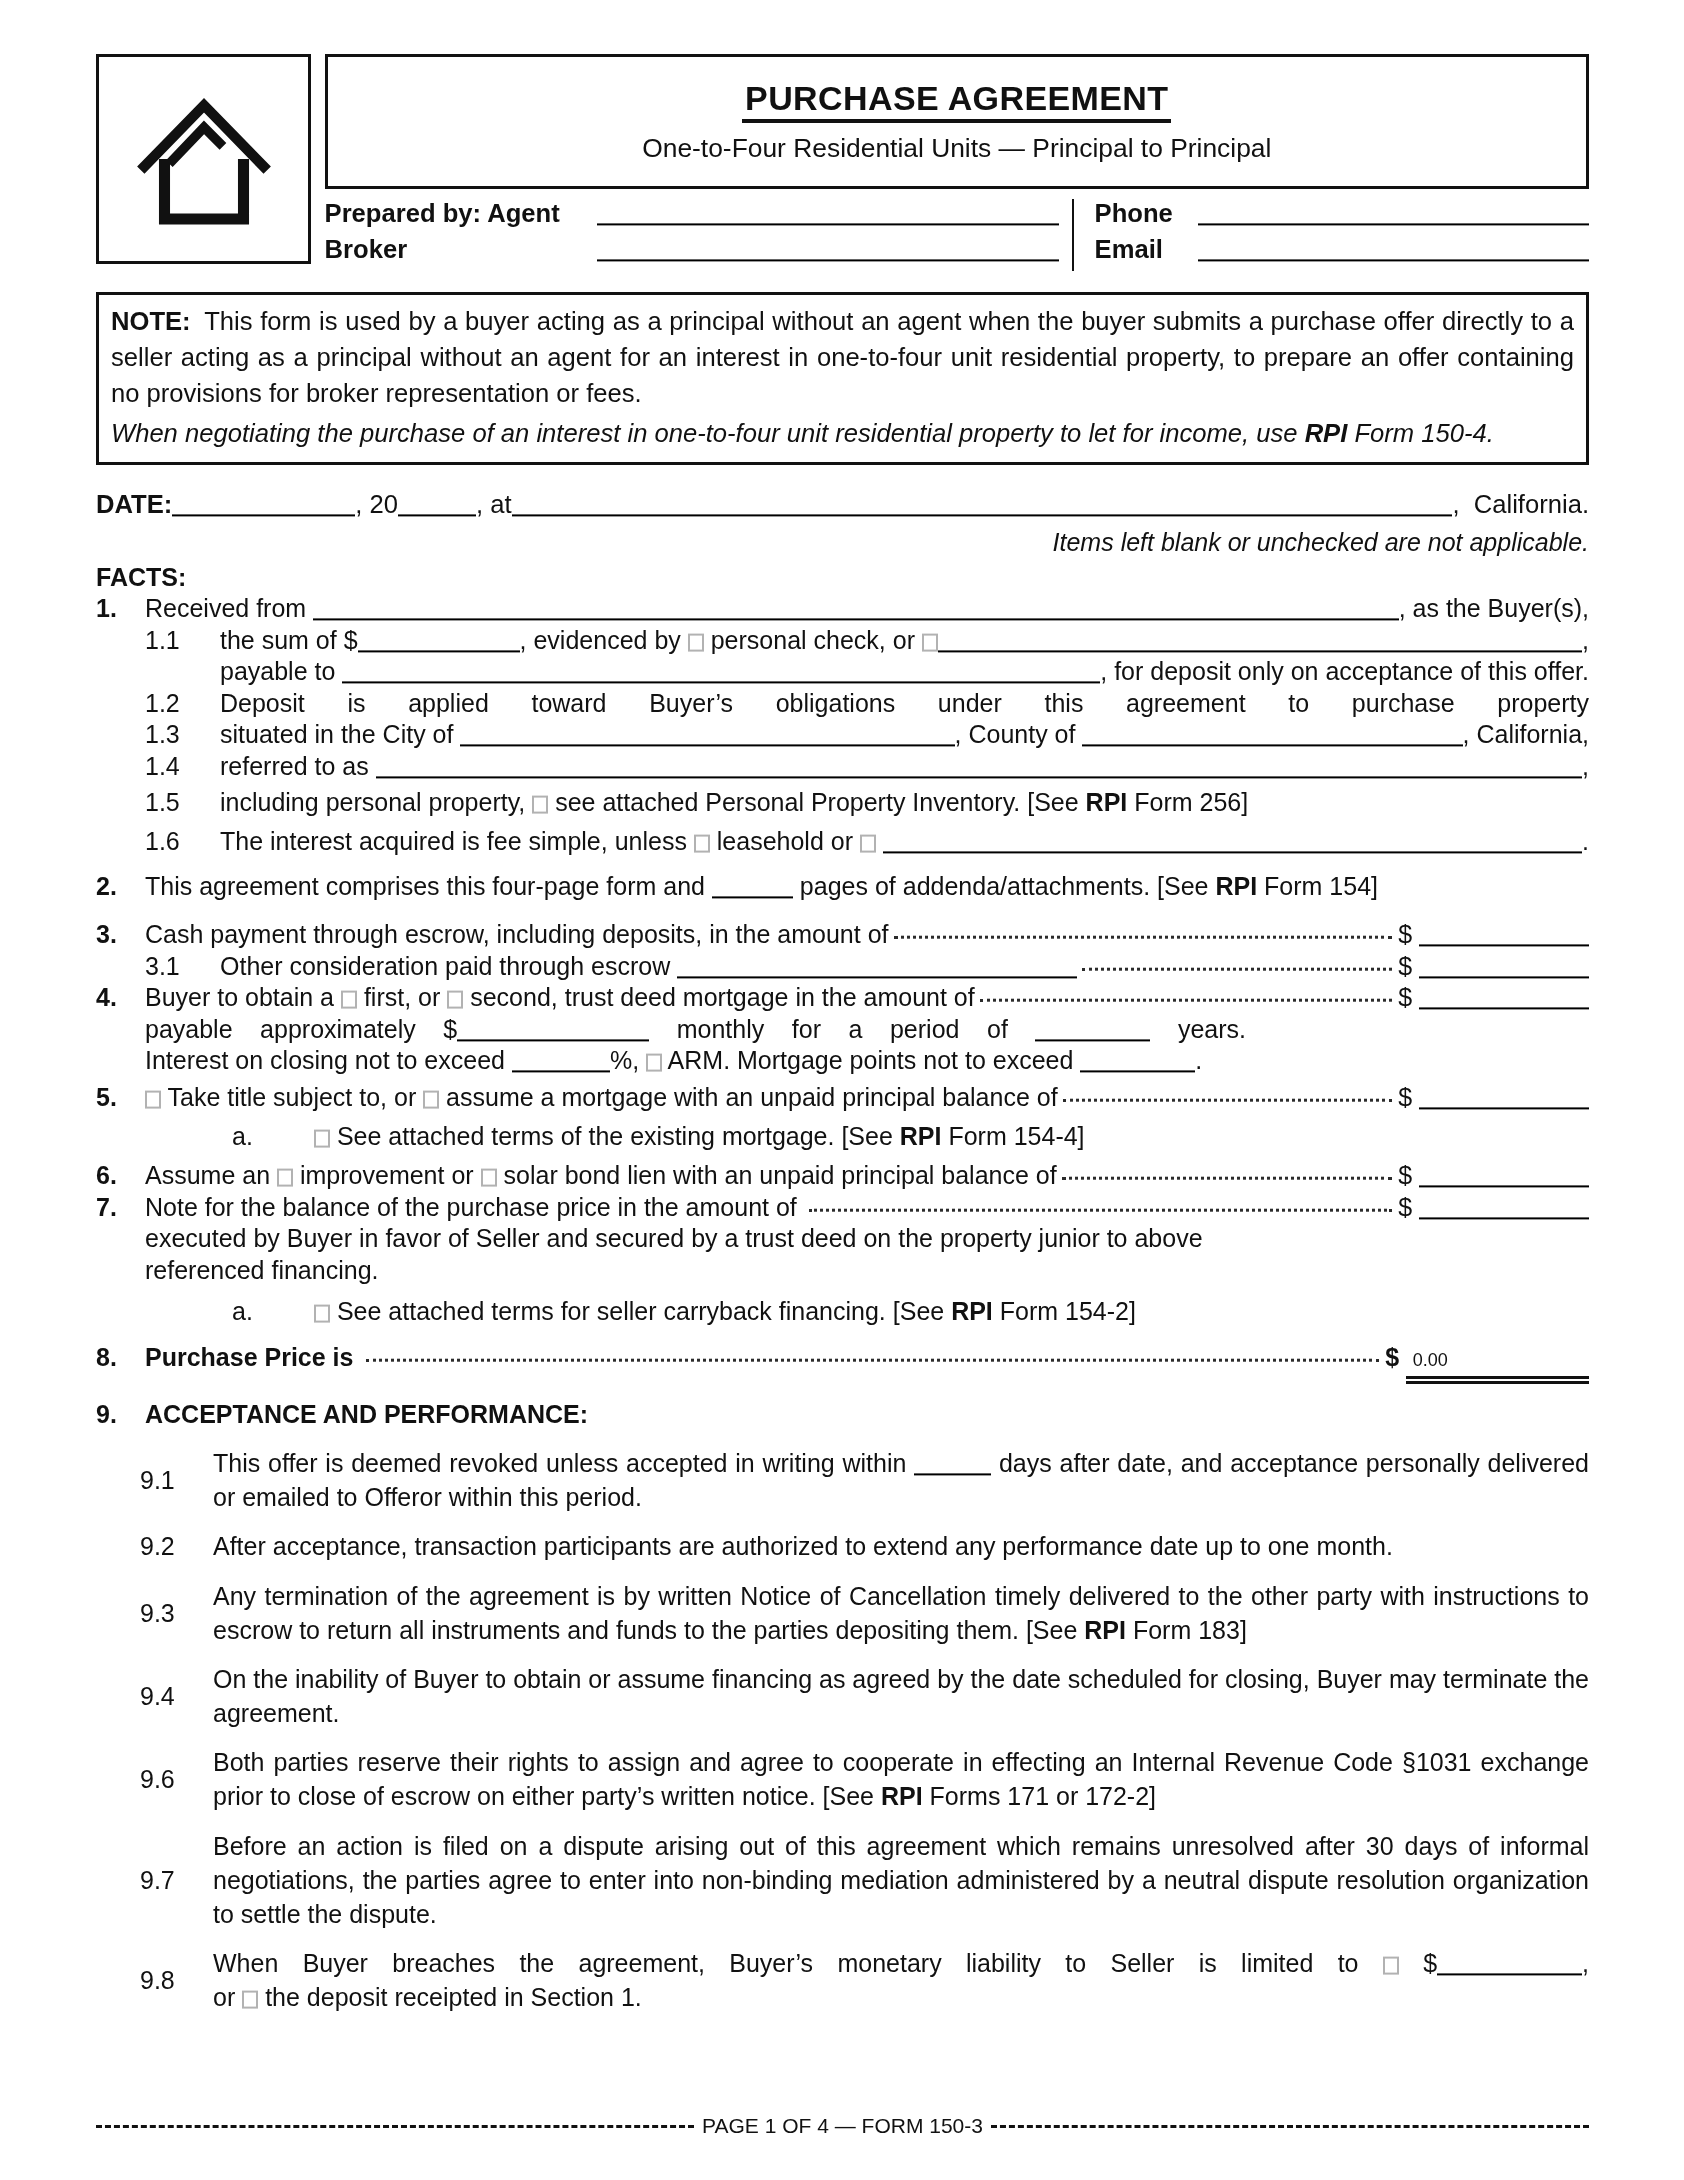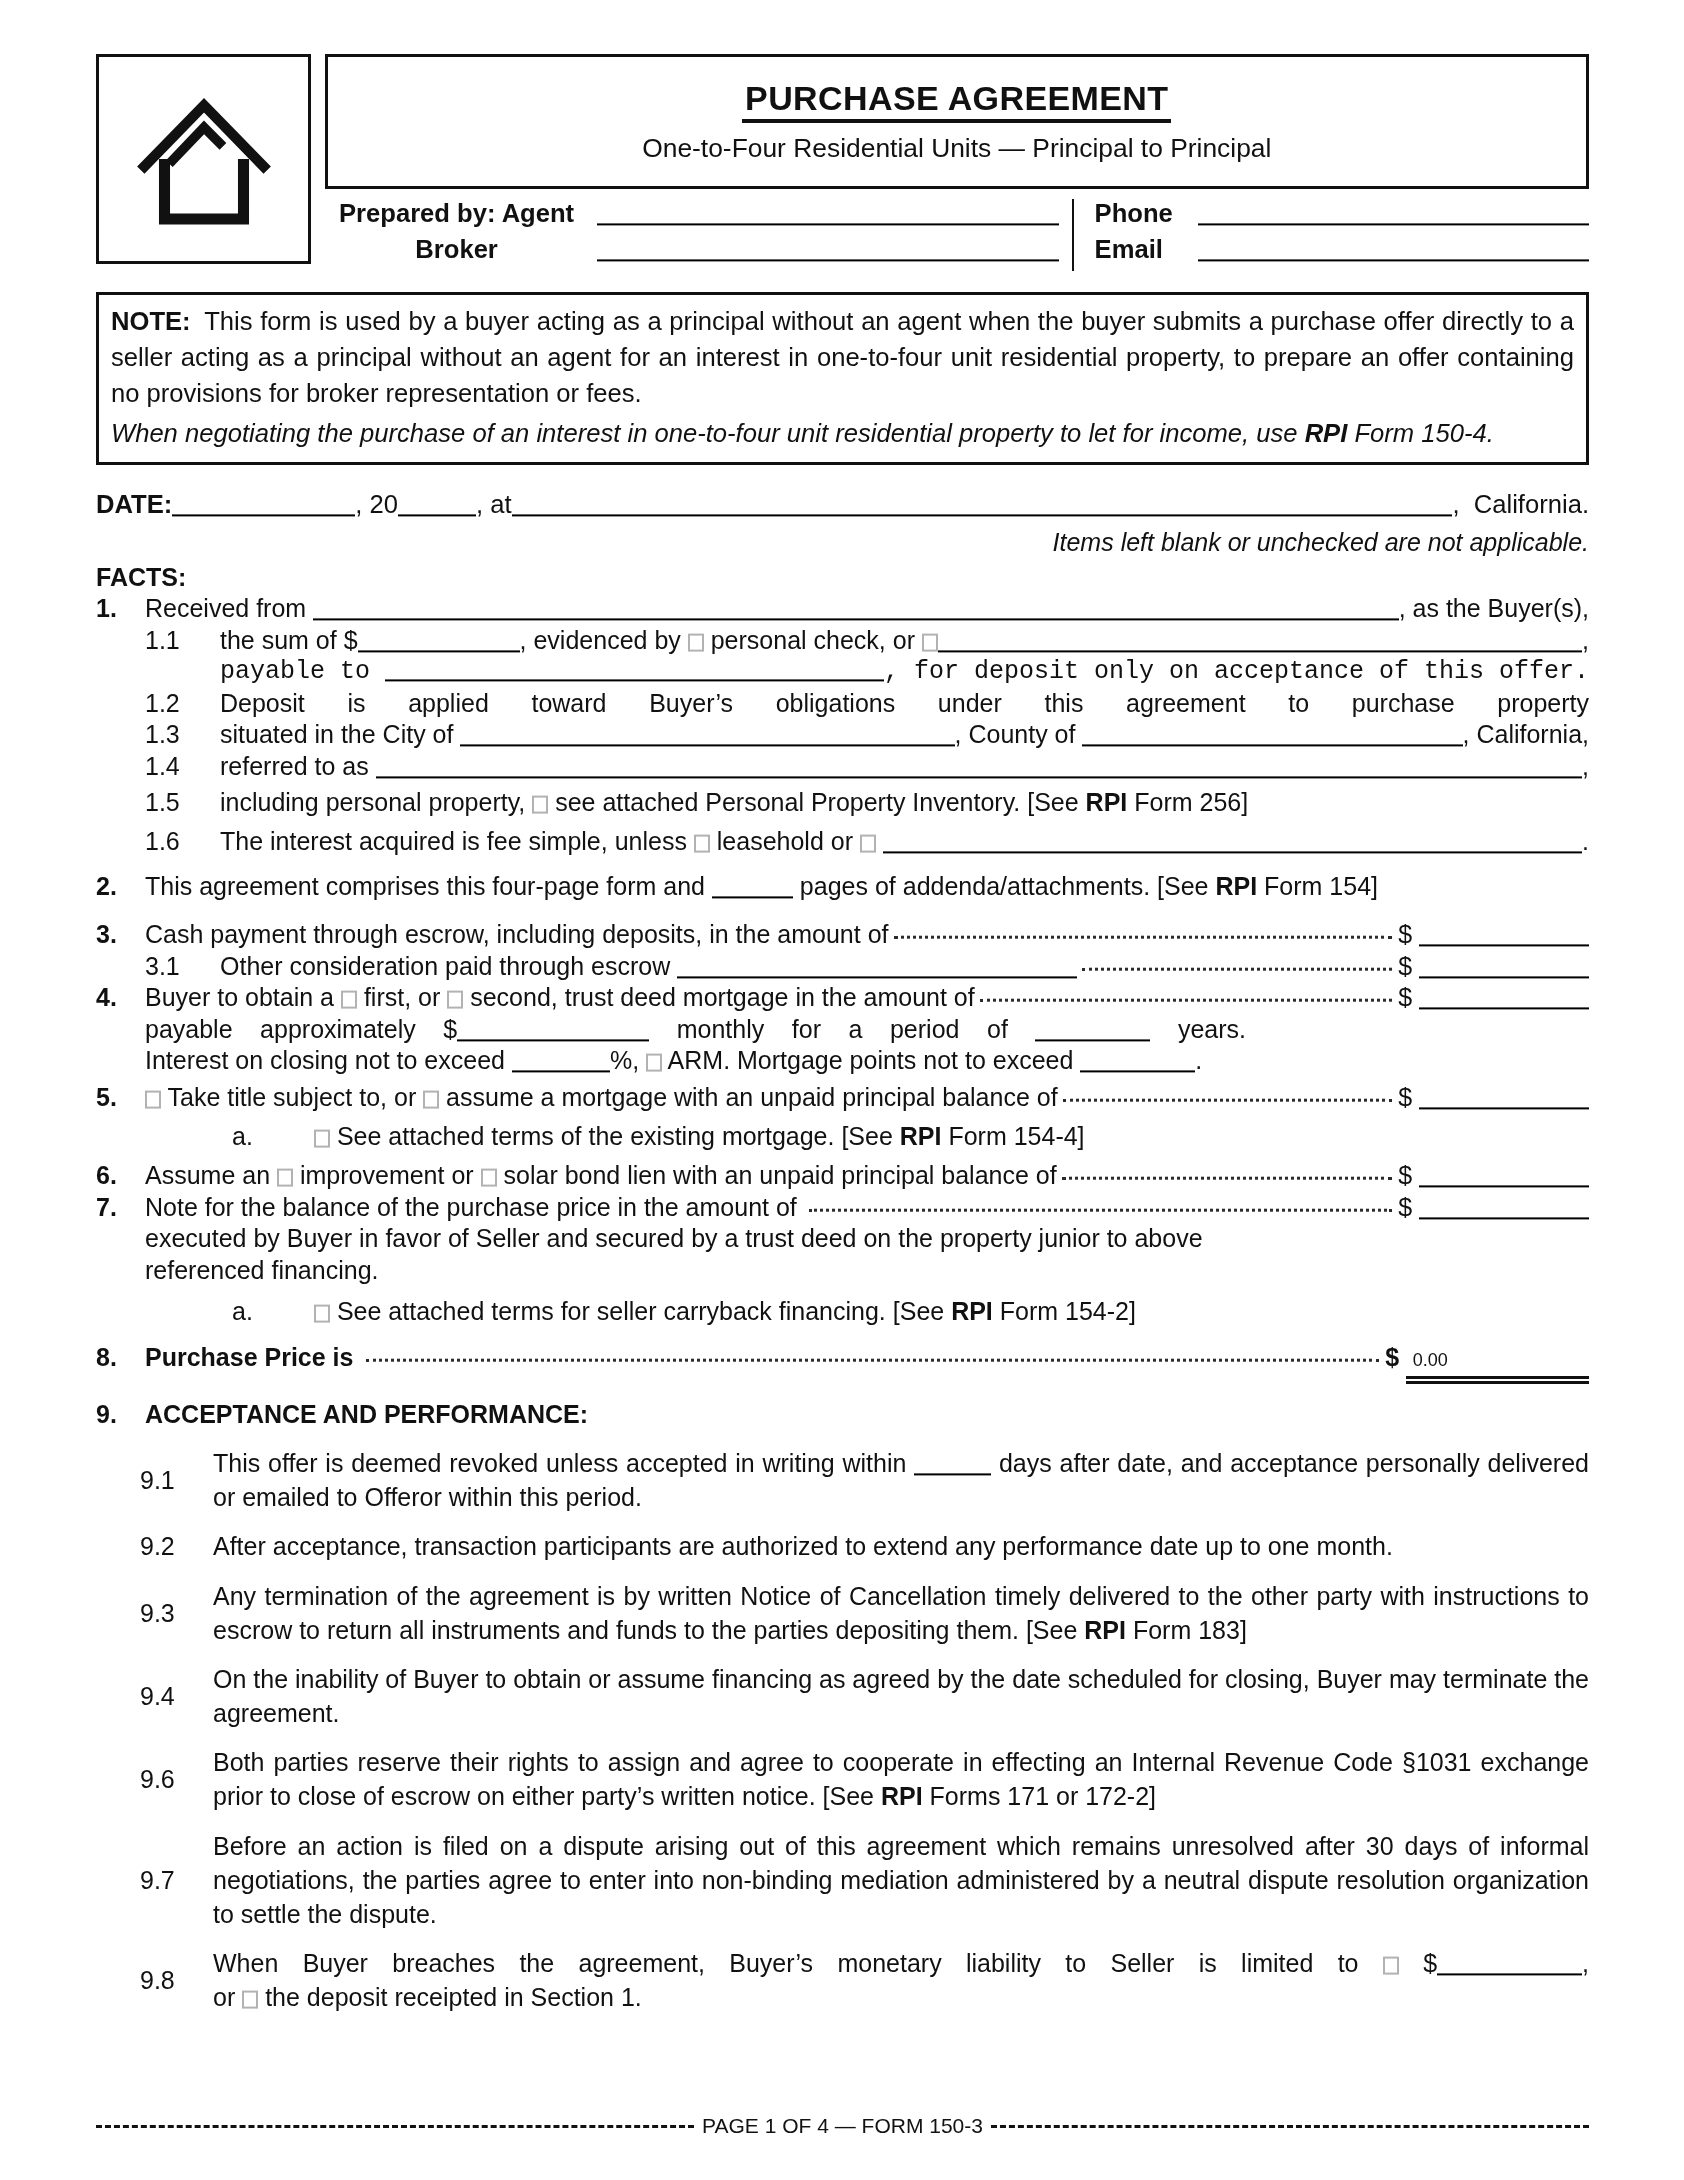--- a/index.html
+++ b/index.html
@@ -23,37 +23,37 @@
   .hdr { display:flex; gap:13.6px; }
   .logo-box { width:215px; height:210px; border:3.4px solid #111; flex:none; display:flex; align-items:center; justify-content:center; }
   .hdr-right { flex:1; display:flex; flex-direction:column; }
   .title-box { border:3.4px solid #111; height:135px; display:flex; flex-direction:column; align-items:center; justify-content:center; gap:10.2px; }
   .title { font-size:34px; font-weight:bold; border-bottom:4.3px solid #111; padding:0 2.6px 1.7px; letter-spacing:0.4px; }
   .subtitle { font-size:26.4px; }
   .prepared { display:flex; margin-top:10.2px; font-size:25.6px; }
   .prep-left { width:734px; }
   .prep-right { flex:1; border-left:2.6px solid #111; padding-left:20.4px; margin-left:13.6px; }
   .prow { display:flex; align-items:baseline; height:36px; }
-  .plabel { width:264px; text-align:center; white-space:pre; flex:none; }
+  .plabel { width:264px; text-align:left; white-space:pre; flex:none; }
   .plabel2 { width:95px; white-space:pre; flex:none; }
   .prow .bl { flex:1; margin-left:8.5px; }
   
   .note-box { margin-top:20.4px; border:3.4px solid #111; padding:8.5px 12px 10.2px; font-size:25.6px; line-height:36px; }
   .note-box .para { text-align:justify; }
   .note-box .para + .para { margin-top:4.3px; }
   .note-lab { margin-right:13.6px; }
   
   .daterow { margin-top:25.6px; font-size:25.6px; }
   .itnote { margin-top:6.8px; font-size:25px; line-height:32px;text-align:right; }
   .factslab { margin-top:3.4px; font-size:25px; line-height:32px; }
   .sec { font-size:25px; line-height:31.5px; }
   .n1 { width:49px; flex:none; font-weight:bold; white-space:pre; }
   .sub { margin-left:49px; }
   .num { width:75px; flex:none; white-space:pre; }
-  .cont { margin-left:124px;font-family:Liberation Mono, monospace; }
+  .cont { margin-left:124px; }
   .al { margin-left:136px; }
   .anum { width:82px; flex:none; white-space:pre; }
   .jlast { flex:1; text-align:justify; text-align-last:justify; }
   .sp { width:1101px; text-align:justify; text-align-last:justify; }
   .terms { margin-top:19px; font-size:25px; }
   .m8 { width:183px; flex:none; border-bottom:8.5px double #111; padding-left:6.8px; font-size:18px; }
   
   .n9 { display:flex; margin-top:15.3px; margin-left:44px; font-size:25px; line-height:34px;align-items:center; }
   .n9 .num { width:73px; }
   .n9 .para { flex:1; text-align:justify; }

